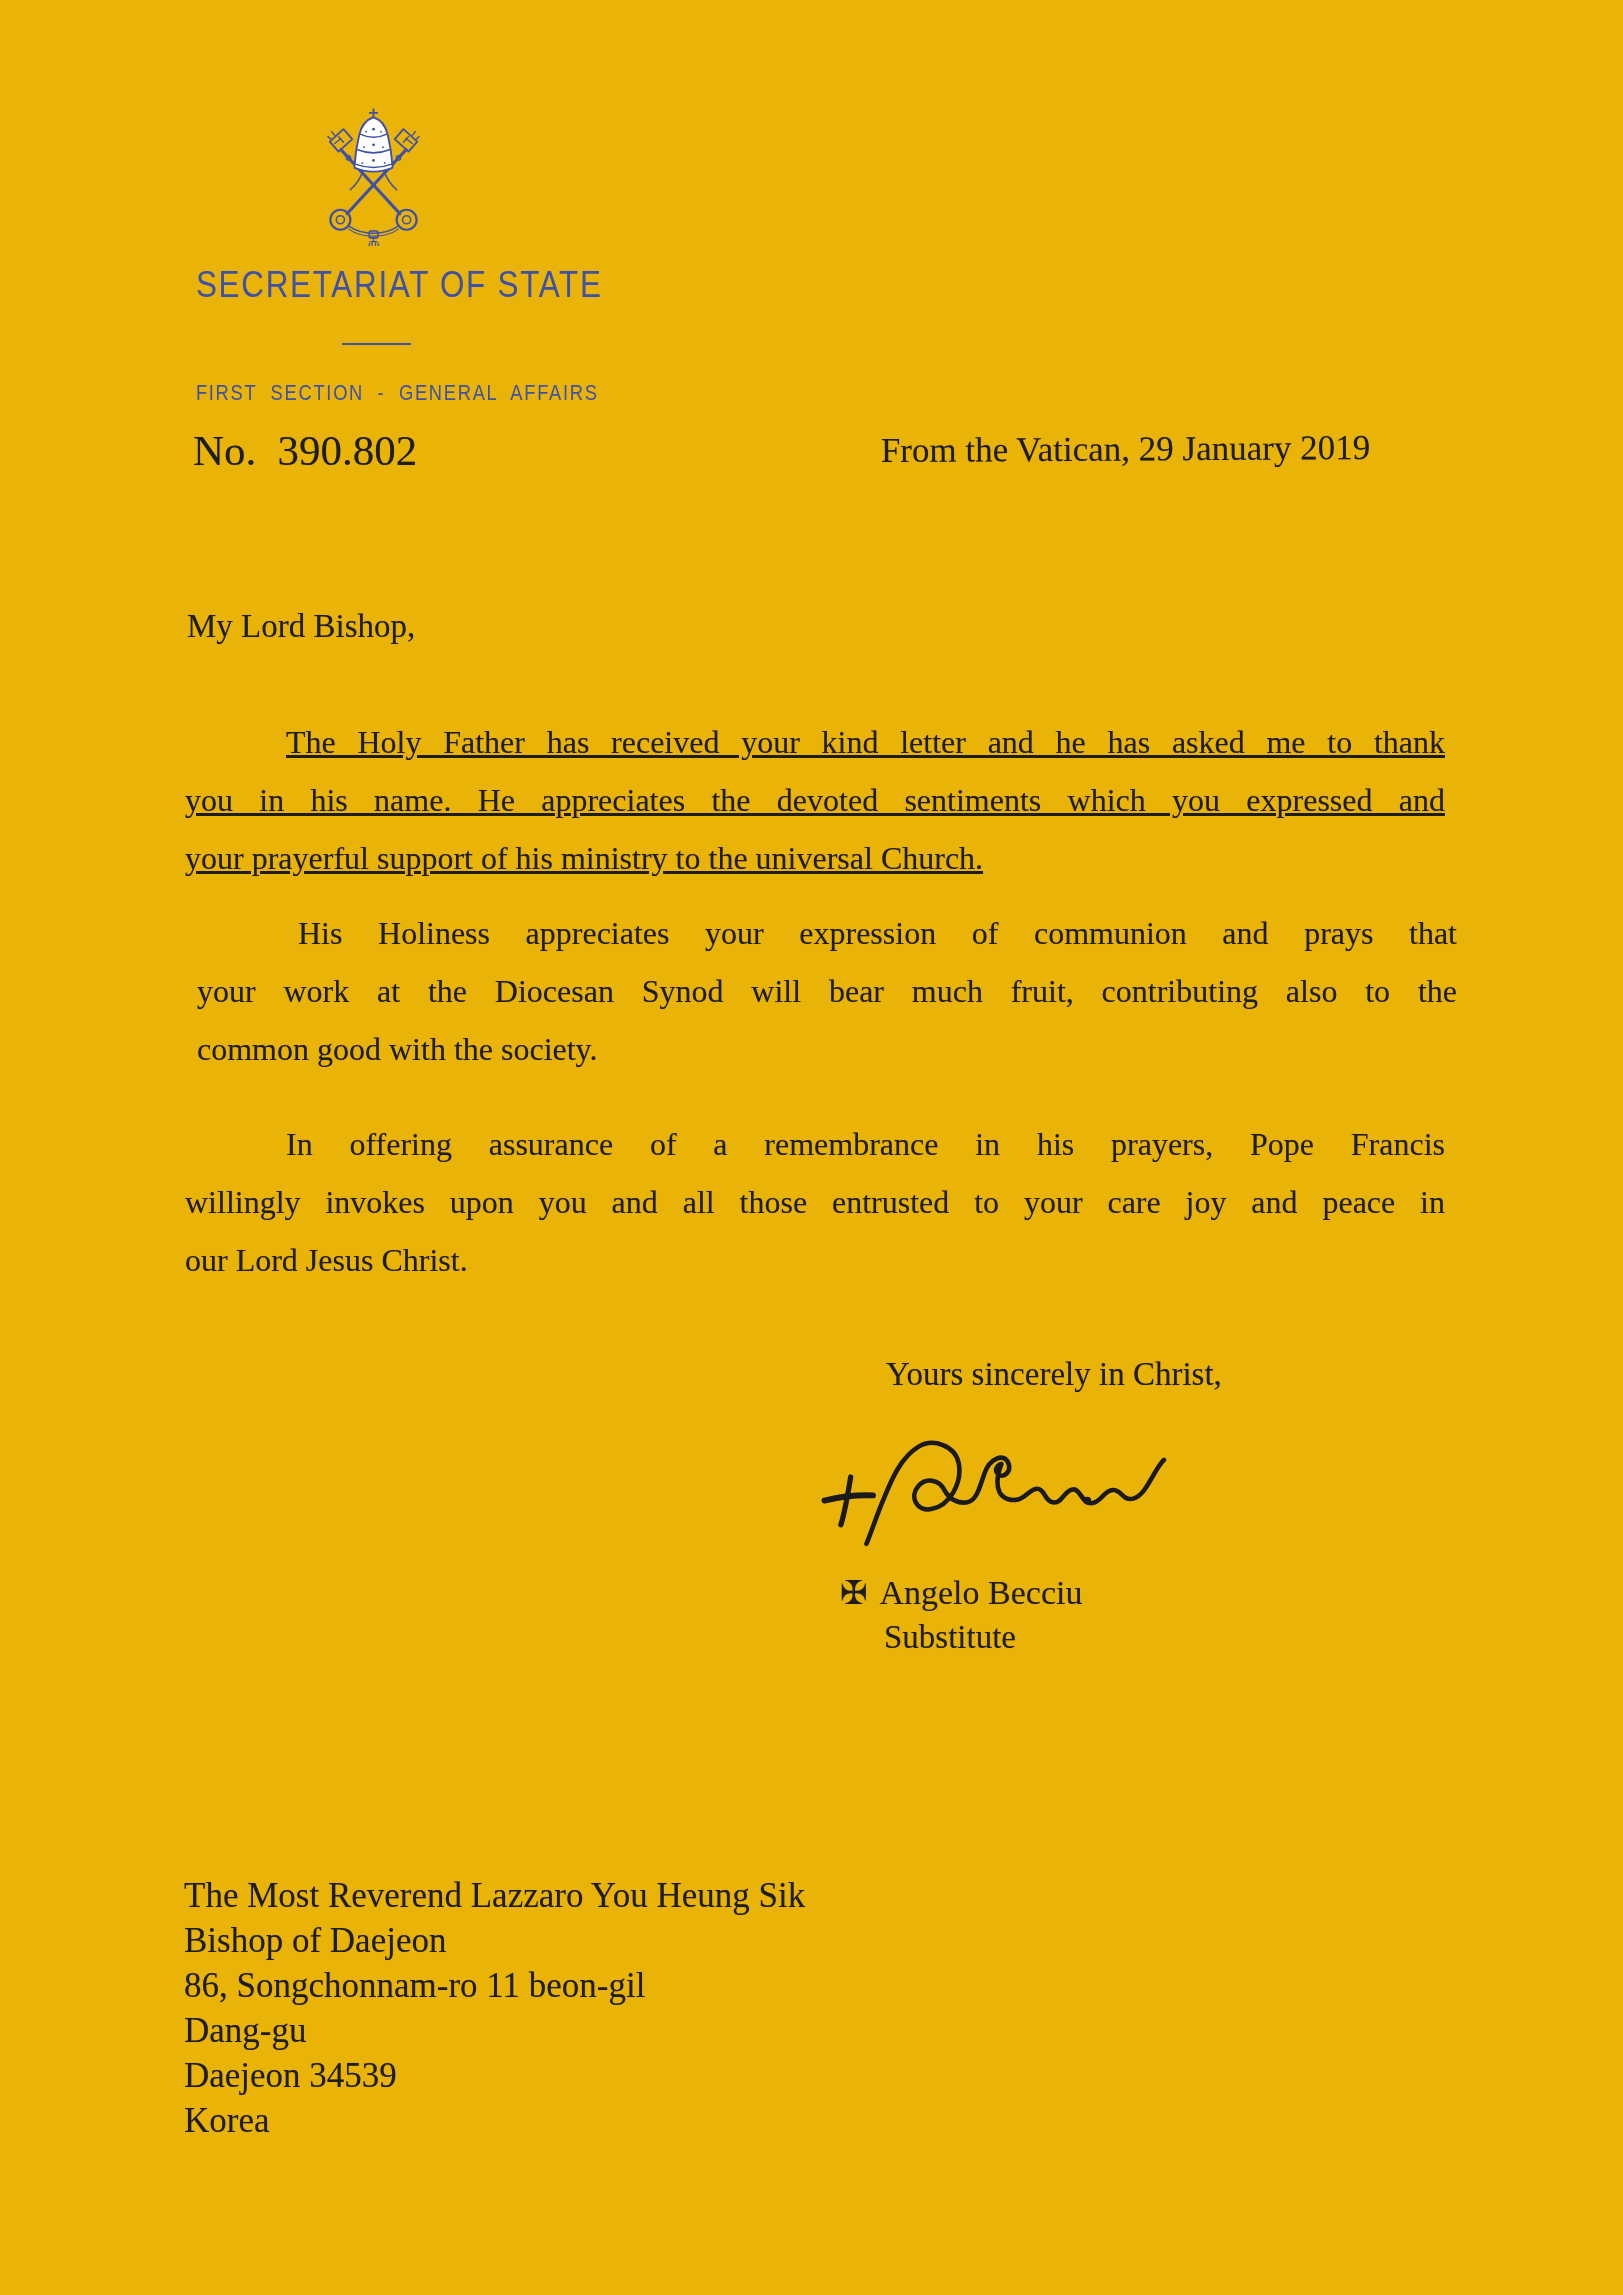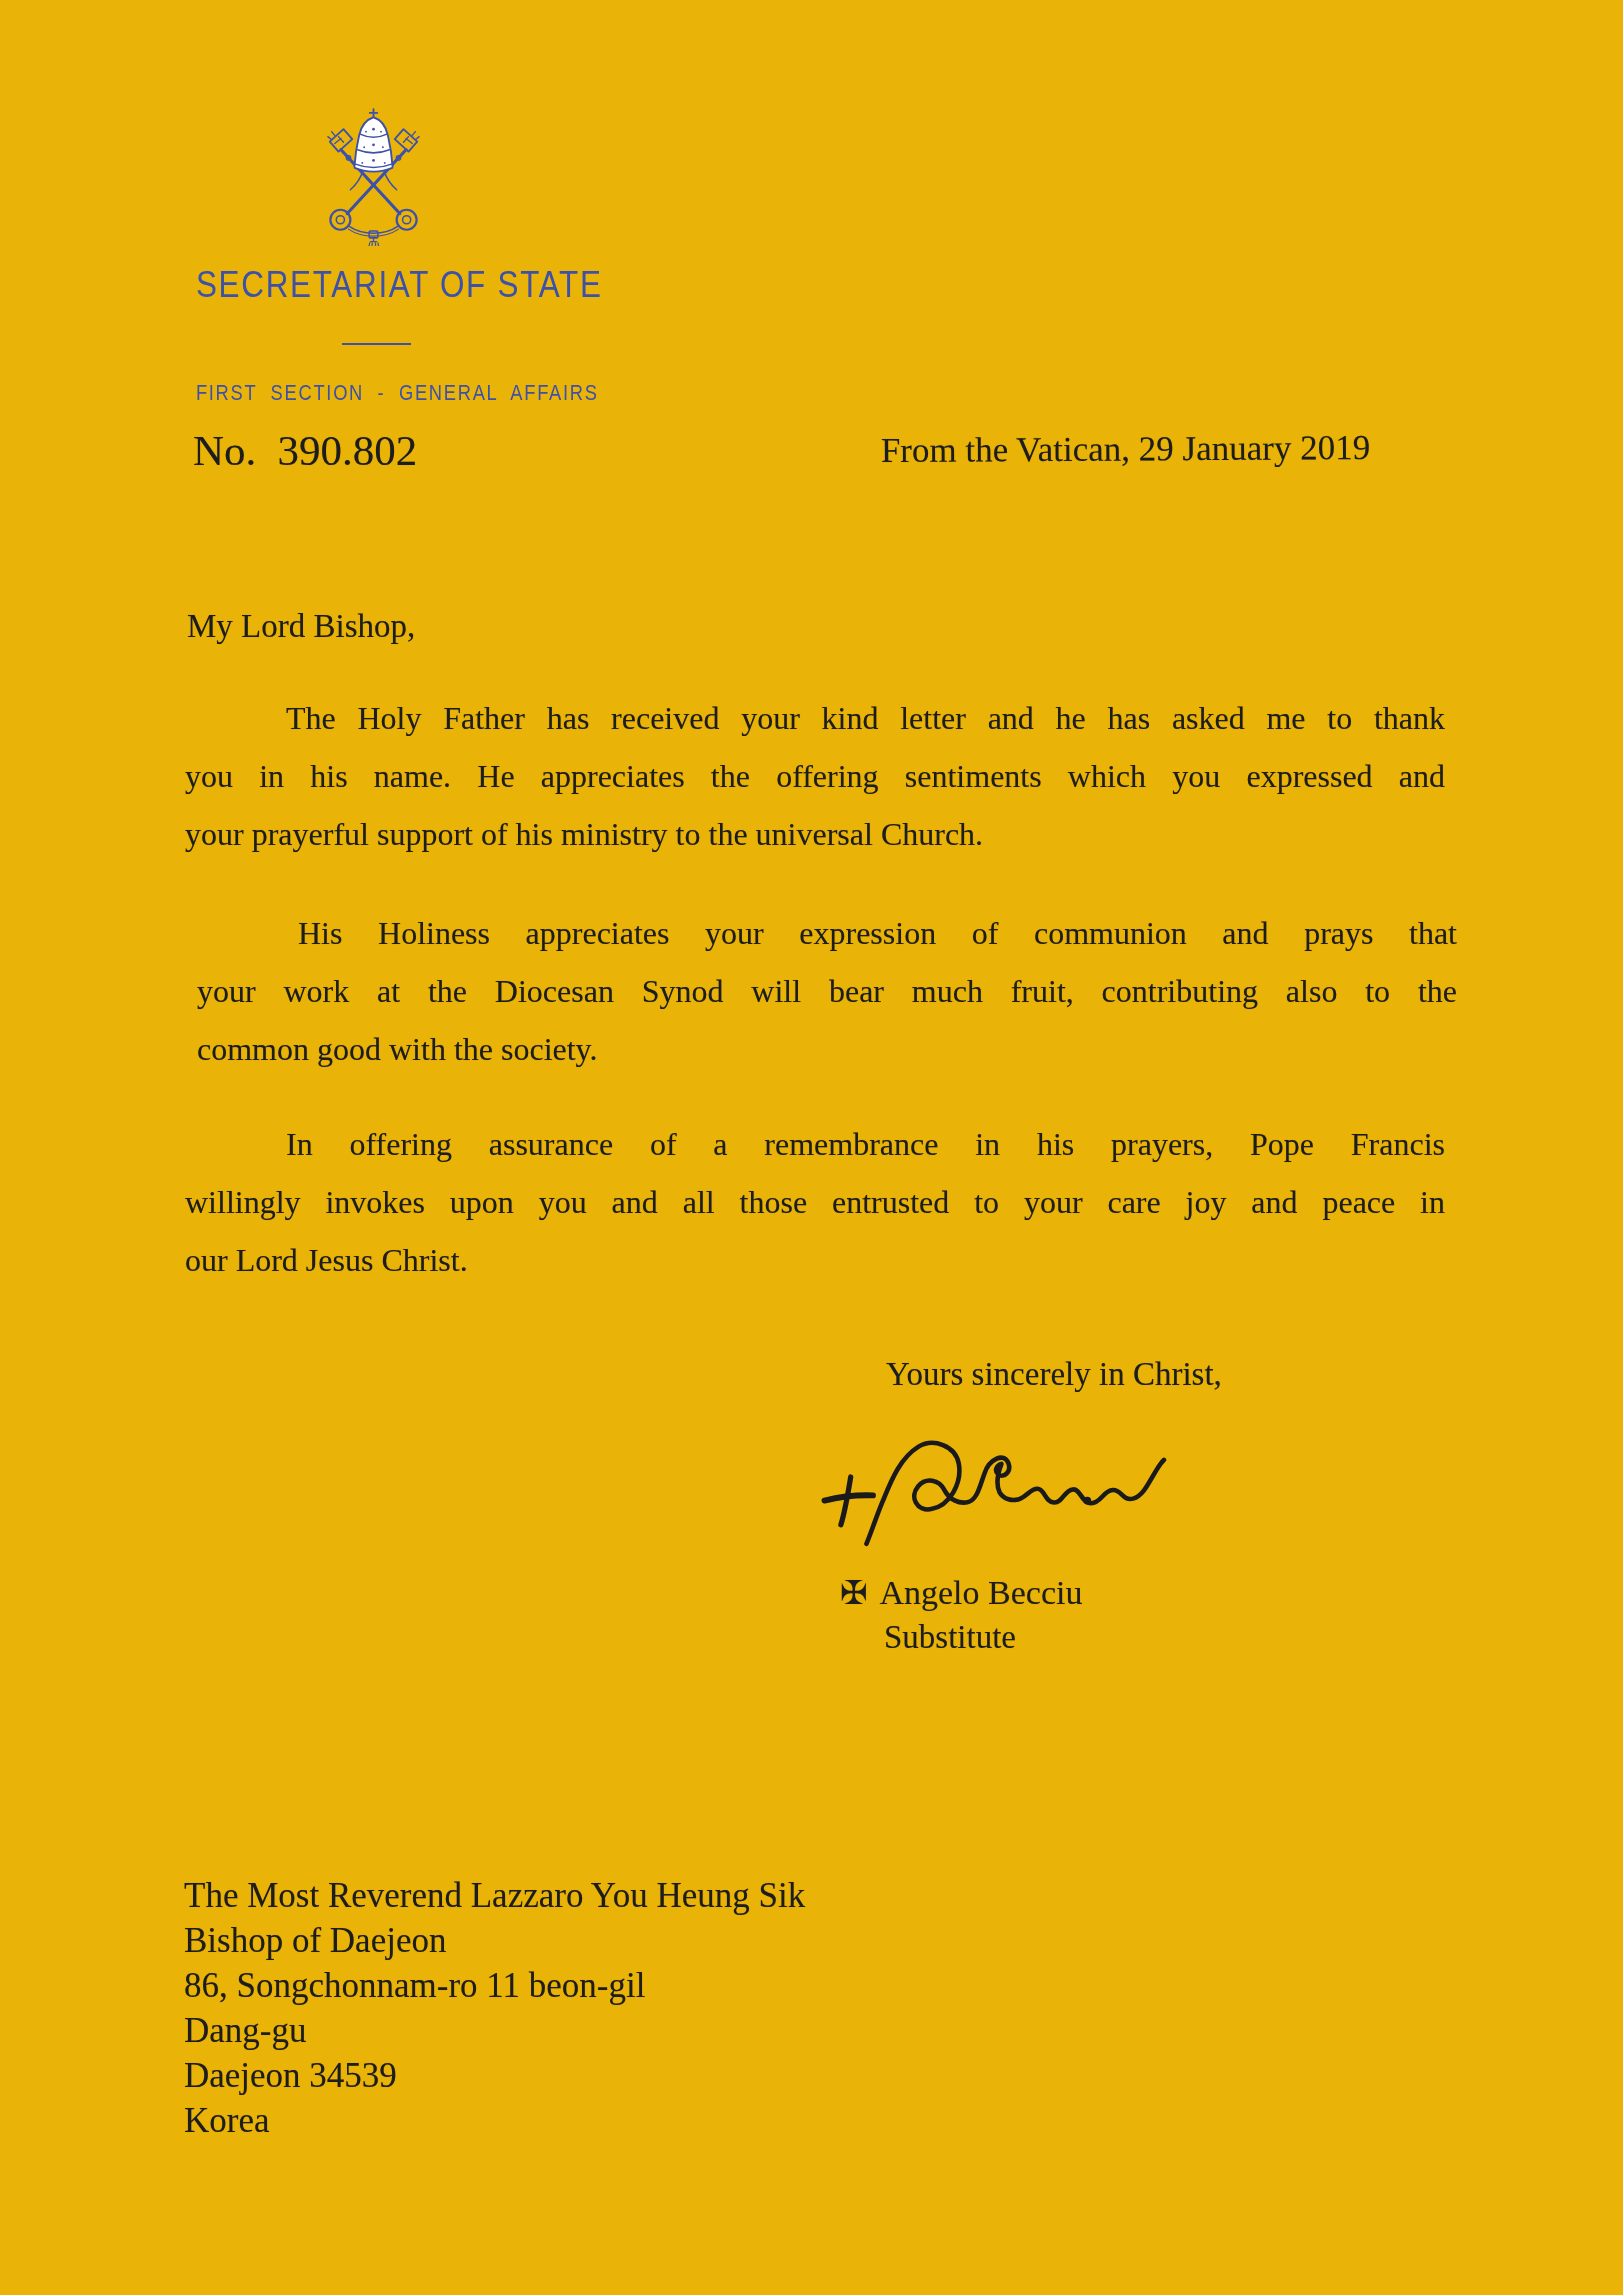--- a/index.html
+++ b/index.html
@@ -46,21 +46,21 @@
     font-size:35px; line-height:58px; white-space:nowrap;
     transform:rotate(-0.35deg); transform-origin:left bottom;
   }
 
   
   .salutation {
     position:absolute; left:187px; top:597px;
     font-size:33px; line-height:58px; white-space:nowrap;
   }
   .para { position:absolute; left:185px; width:1260px; }
-  .p1 { top:689px; } .p2 { top:904px;margin-left:12px; } .p3 { top:1115px; }
+  .p1 { top:713px;text-decoration:underline; } .p2 { top:904px;margin-left:12px; } .p3 { top:1115px; }
   .jline {
     font-size:32px; line-height:58px;
     text-align:justify; text-align-last:justify;
   }
   .jline.first { text-indent:101px; }
   .jline.last  { text-align-last:left; }
 
   .closing {
     position:absolute; left:886px; top:1345px;
     font-size:33px; line-height:58px; white-space:nowrap;
@@ -137,21 +137,21 @@
     <div class="lh-sub">FIRST SECTION - GENERAL AFFAIRS</div>
   </header>
 
   <span class="refno ink">No. 390.802</span>
   <span class="dateline ink">From the Vatican, 29 January 2019</span>
 
   <div class="salutation ink">My Lord Bishop,</div>
 
   <div class="para p1">
     <div class="jline first ink">The Holy Father has received your kind letter and he has asked me to thank</div>
-    <div class="jline ink">you in his name. He appreciates the offering sentiments which you expressed and</div>
+    <div class="jline ink">you in his name. He appreciates the devoted sentiments which you expressed and</div>
     <div class="jline last ink">your prayerful support of his ministry to the universal Church.</div>
   </div>
 
   <div class="para p2">
     <div class="jline first ink">His Holiness appreciates your expression of communion and prays that</div>
     <div class="jline ink">your work at the Diocesan Synod will bear much fruit, contributing also to the</div>
     <div class="jline last ink">common good with the society.</div>
   </div>
 
   <div class="para p3">

